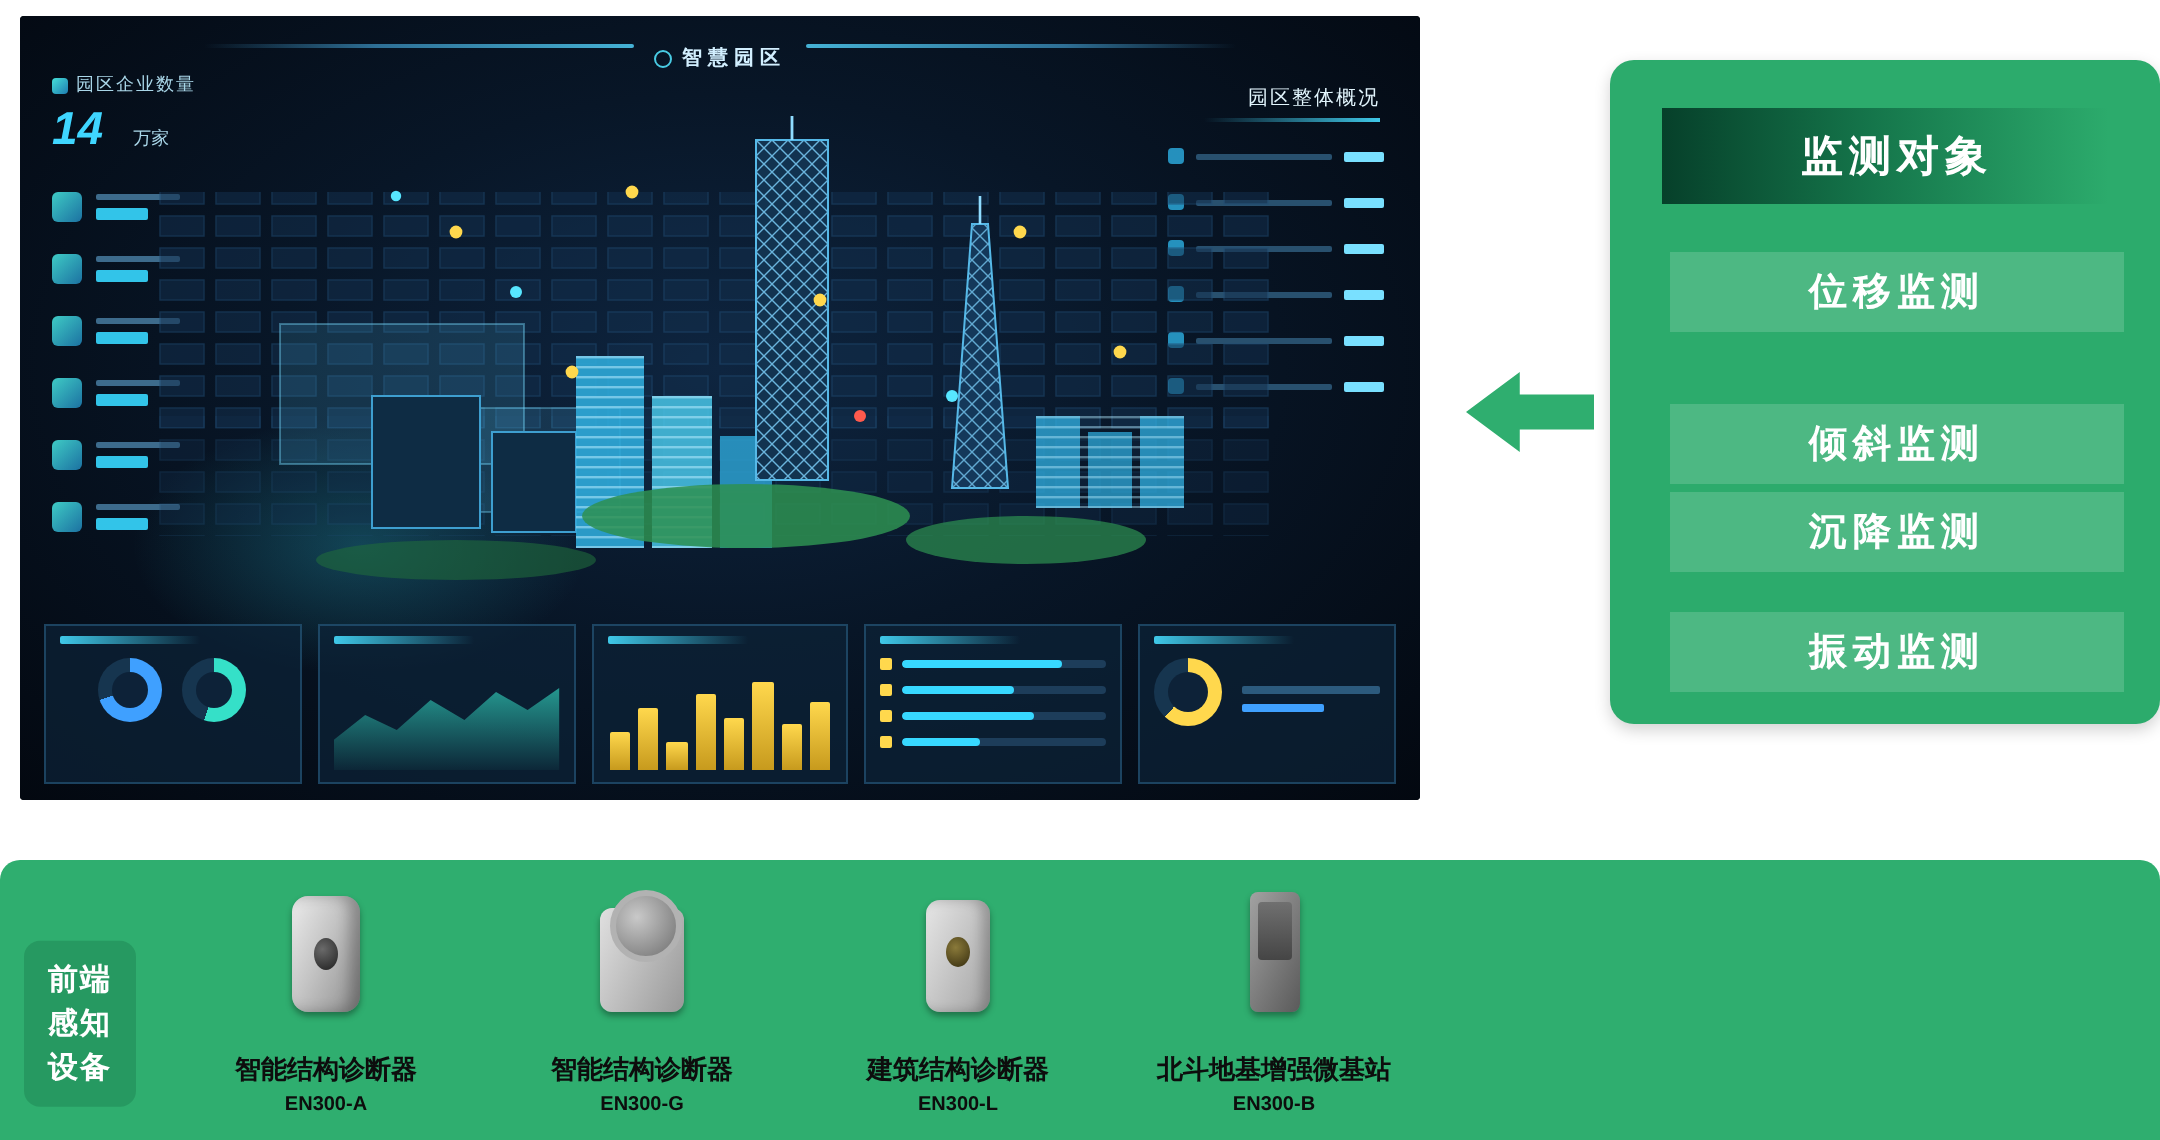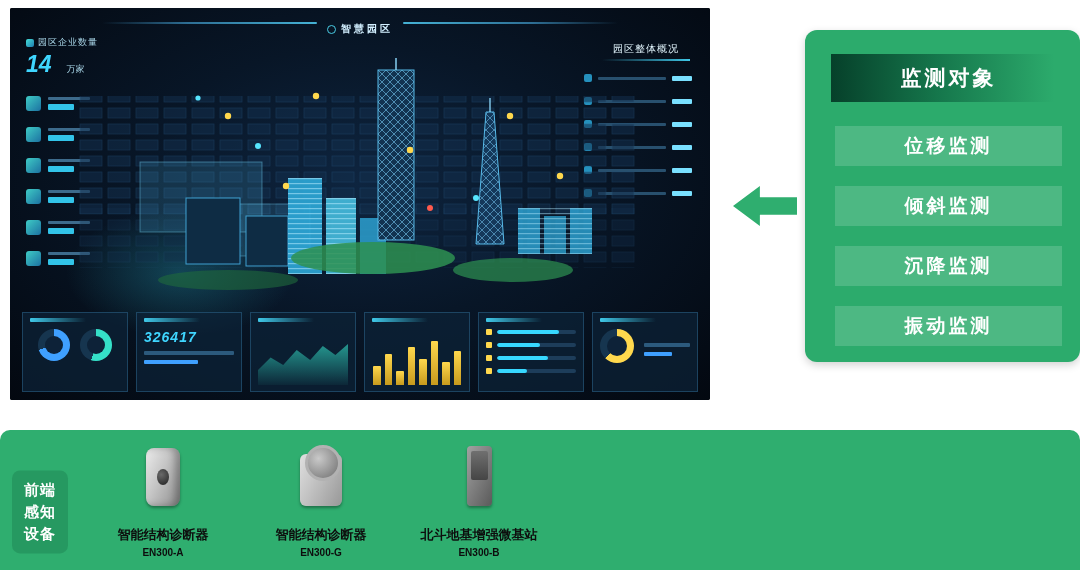--- a/index.html
+++ b/index.html
@@ -44,21 +44,21 @@
   .corp-count .val { font-size:23px; font-weight:bold; font-style:italic; color:#3fd6ff; }
   .corp-count .unit { font-size:9px; color:#a9d6e8; margin-left:15px; }
 
   .left-stats { position:absolute; left:16px; top:88px; display:flex; flex-direction:column; gap:16px; }
   .stat-row { display:flex; gap:7px; align-items:center; }
   .stat-icon { width:15px; height:15px; border-radius:3px; background:linear-gradient(135deg,#45e0d8,#1e7cb0); opacity:.9; }
   .stat-bars { display:flex; flex-direction:column; gap:4px; }
   .stat-bars .b1 { width:42px; height:3px; background:#3d6b8c; border-radius:1px; }
   .stat-bars .b2 { width:26px; height:6px; background:#37d8ff; border-radius:1px; opacity:.9; }
 
-  .overview { position:absolute; right:20px; top:34px; text-align:center; }
+  .overview { position:absolute; right:20px; top:34px; text-align:right; }
   .overview .txt { color:#e2f5fd; font-size:10px; letter-spacing:1px; }
   .overview .ul { margin-top:3px; height:2px; width:88px; margin-left:auto;
     background:linear-gradient(90deg, transparent, #3fc8e8); }
 
   .right-stats { position:absolute; right:18px; top:66px; width:108px; display:flex; flex-direction:column; gap:15px; }
   .rrow { display:flex; align-items:center; gap:6px; }
   .rrow .rdot { width:8px; height:8px; border-radius:2px; background:#2aa7d8; opacity:.85; }
   .rrow .rln { flex:1; height:3px; background:#28506e; border-radius:1px; }
   .rrow .rnum { width:20px; height:5px; background:#79e0ff; border-radius:1px; }
 
@@ -113,21 +113,21 @@
     display:flex; align-items:center; justify-content:center;
     color:#fff; font-size:21px; font-weight:bold; letter-spacing:3px;font-family:Liberation Serif, serif;
   }
   .panel-item {
     position:absolute; left:30px; right:18px; height:40px;
     background:rgba(255,255,255,.16);
     display:flex; align-items:center; justify-content:center;
     color:#fff; font-size:19px; font-weight:bold; letter-spacing:3px;
     cursor:pointer;
   }
-  .panel-item.i0 { top:96px; } .panel-item.i1 { top:156px; }
+  .panel-item.i0 { top:96px; } .panel-item.i1 { top:172px; }
   .panel-item.i2 { top:216px; } .panel-item.i3 { top:276px; }
 
   
   .bottom-bar {
     position:absolute; left:0; top:430px; width:1080px; height:164px;
     background:#2fae6f; border-radius:10px;
   }
   .bar-label {
     position:absolute; left:12px; top:50%; transform:translateY(-50%);
     background:rgba(0,60,35,.18); border-radius:8px; padding:9px 12px;
@@ -334,28 +334,20 @@
       <circle cx="120" cy="40" r="2.6" fill="#57e6ff"></circle>
   </svg>
 
   <div class="bottom-panels">
     <div class="bp">
       <div class="bp-head"></div>
       <div class="rings">
         <div class="ring blue"></div>
         <div class="ring teal"></div>
       </div>
-    </div>
-    <div class="bp">
-      <div class="bp-head"></div>
-      <div class="metric-num">326417</div>
-      <div class="metric-sub">
-          <i></i>
-          <i></i>
-        </div>
     </div>
     <div class="bp">
       <div class="bp-head"></div>
       <div class="area-chart"></div>
     </div>
     <div class="bp">
       <div class="bp-head"></div>
       <div class="bars">
         <i style="height:40%"></i>
           <i style="height:65%"></i>
@@ -436,19 +428,26 @@
     </div>
     <div class="device">
       <div class="device-icon">
           <div class="dev-g"></div>
         </div>
       <div class="name">智能结构诊断器</div>
       <div class="model">EN300-G</div>
     </div>
     <div class="device">
       <div class="device-icon">
+          <div class="dev-l"></div>
+        </div>
+      <div class="name">建筑结构诊断器</div>
+      <div class="model">EN300-L</div>
+    </div>
+    <div class="device">
+      <div class="device-icon">
           <div class="dev-b"></div>
         </div>
       <div class="name">北斗地基增强微基站</div>
       <div class="model">EN300-B</div>
     </div>
   </div>
 </div>
 
 </body></html>

